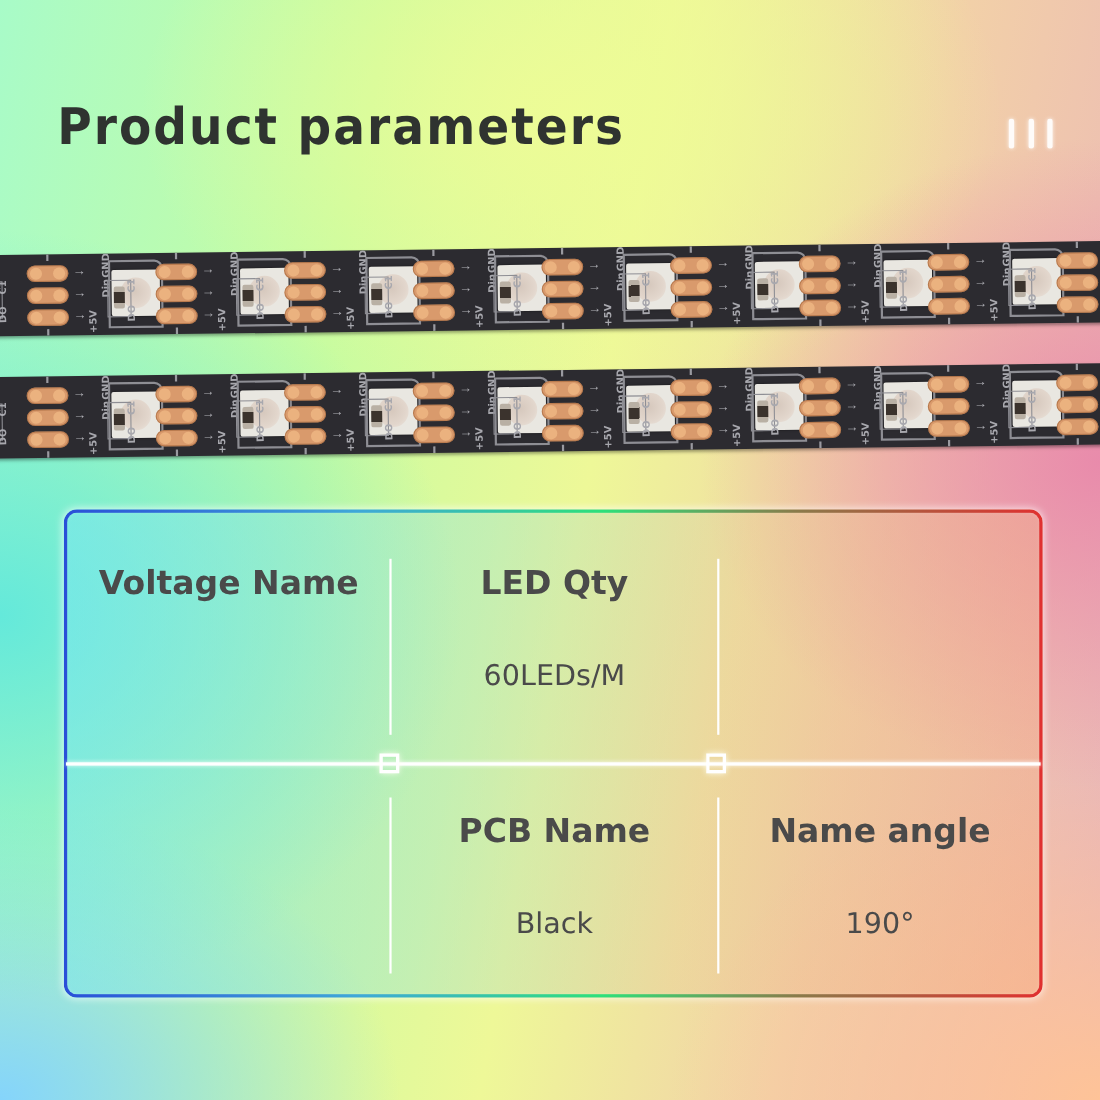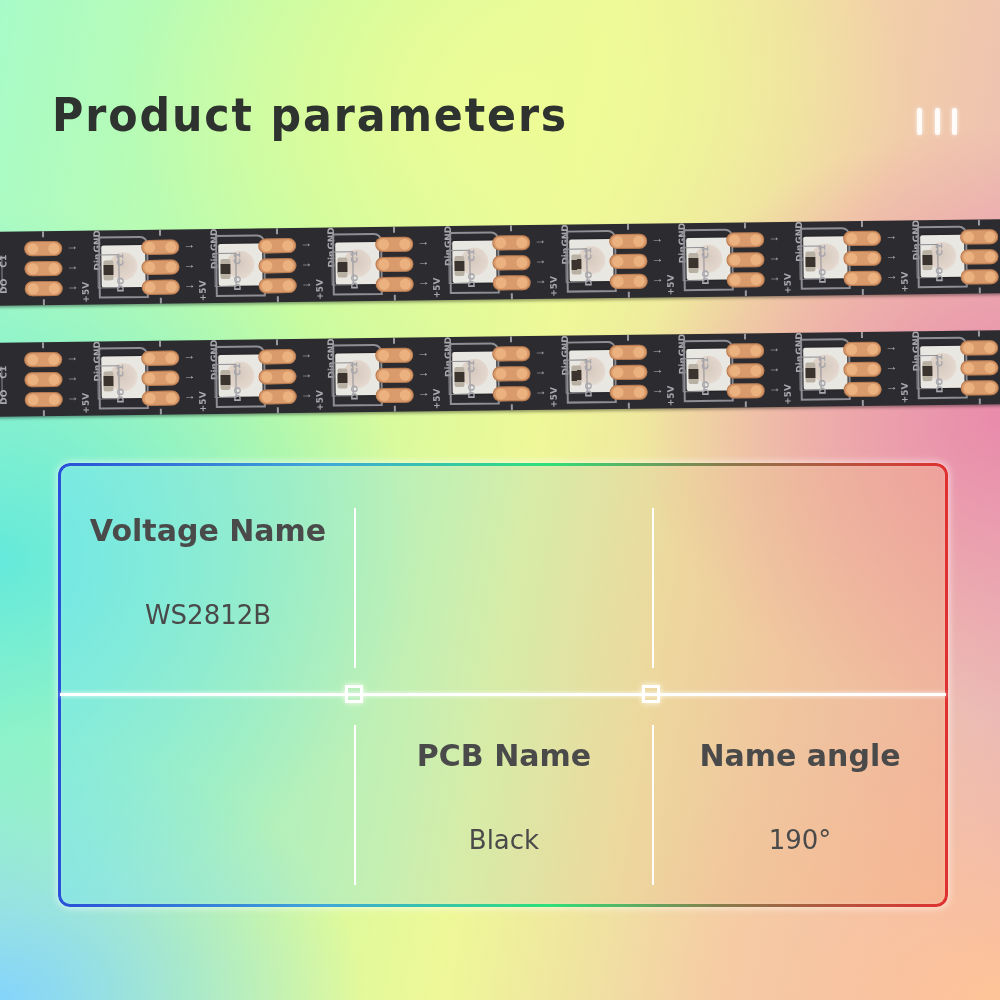--- a/index.html
+++ b/index.html
@@ -463,21 +463,24 @@
   <div class="grid-vline" style="left:296px; top:45px; height:160px;"></div>
   <div class="grid-vline" style="left:594px; top:45px; height:160px;"></div>
   <div class="grid-vline" style="left:296px; top:262px; height:160px;"></div>
   <div class="grid-vline" style="left:594px; top:262px; height:160px;"></div>
   <div class="grid-hline"></div>
   <div class="node" style="left:287px;"></div>
   <div class="node" style="left:584px;"></div>
 
   <div class="cell" style="left:2px; top:50px;">
     <span class="label">Voltage Name</span>
-    <span class="value">WS2812B</span>
+  </div>
+  <div class="cell" style="left:298px; top:50px;">
+    <span class="label">LED Qty</span>
+    <span class="value">60LEDs/M</span>
   </div>
   <div class="cell" style="left:298px; top:275px;">
     <span class="label">PCB Name</span>
     <span class="value">Black</span>
   </div>
   <div class="cell" style="left:594px; top:275px;">
     <span class="label">Name angle</span>
     <span class="value">190°</span>
   </div>
 </div>

